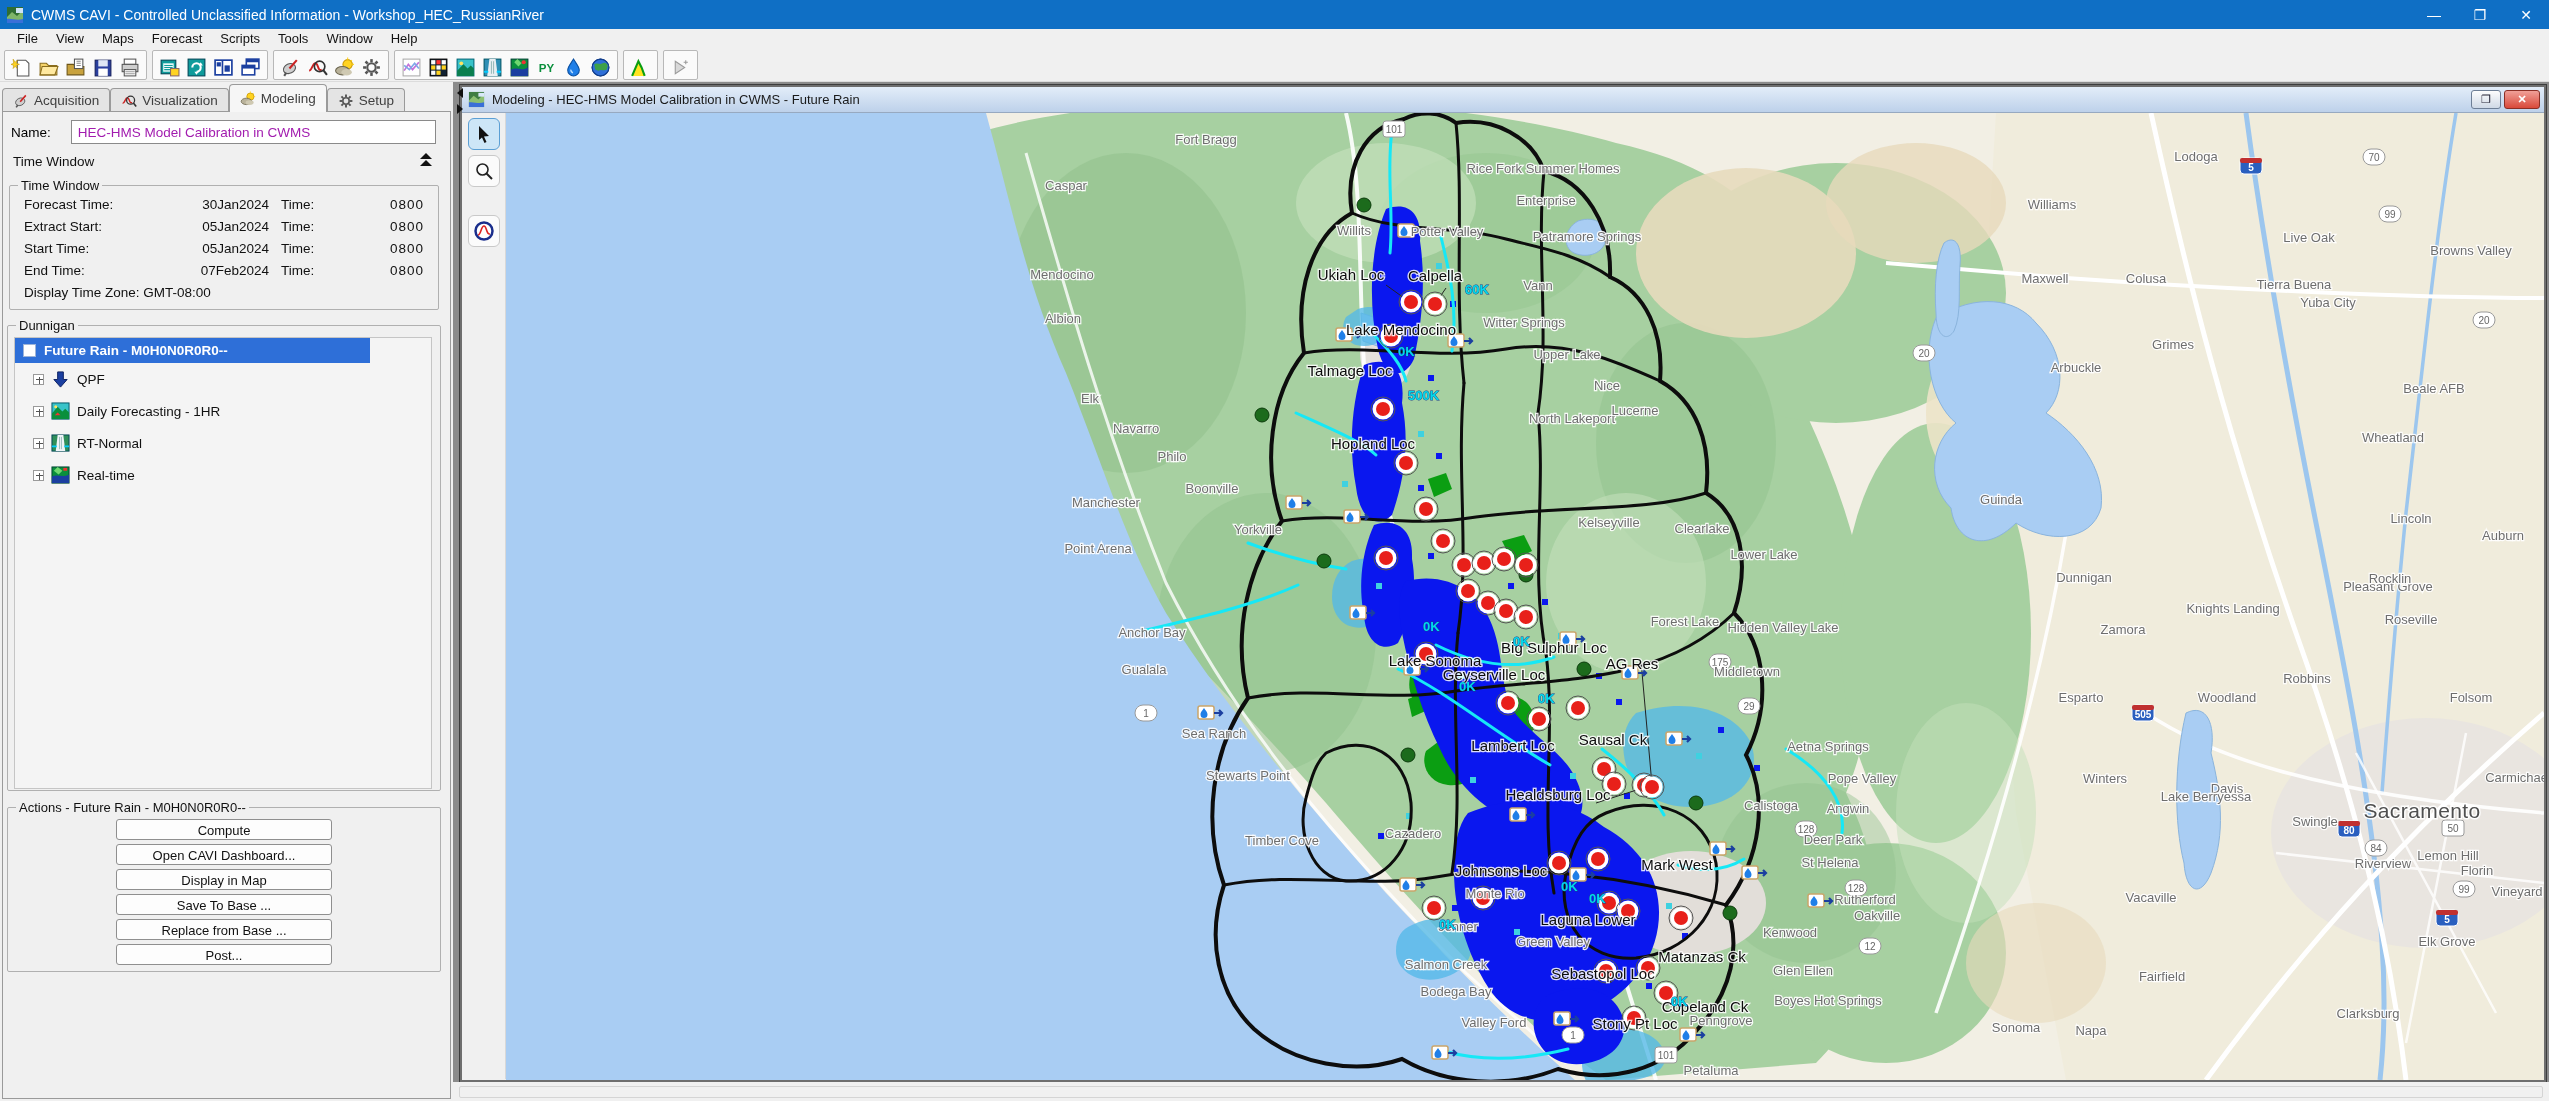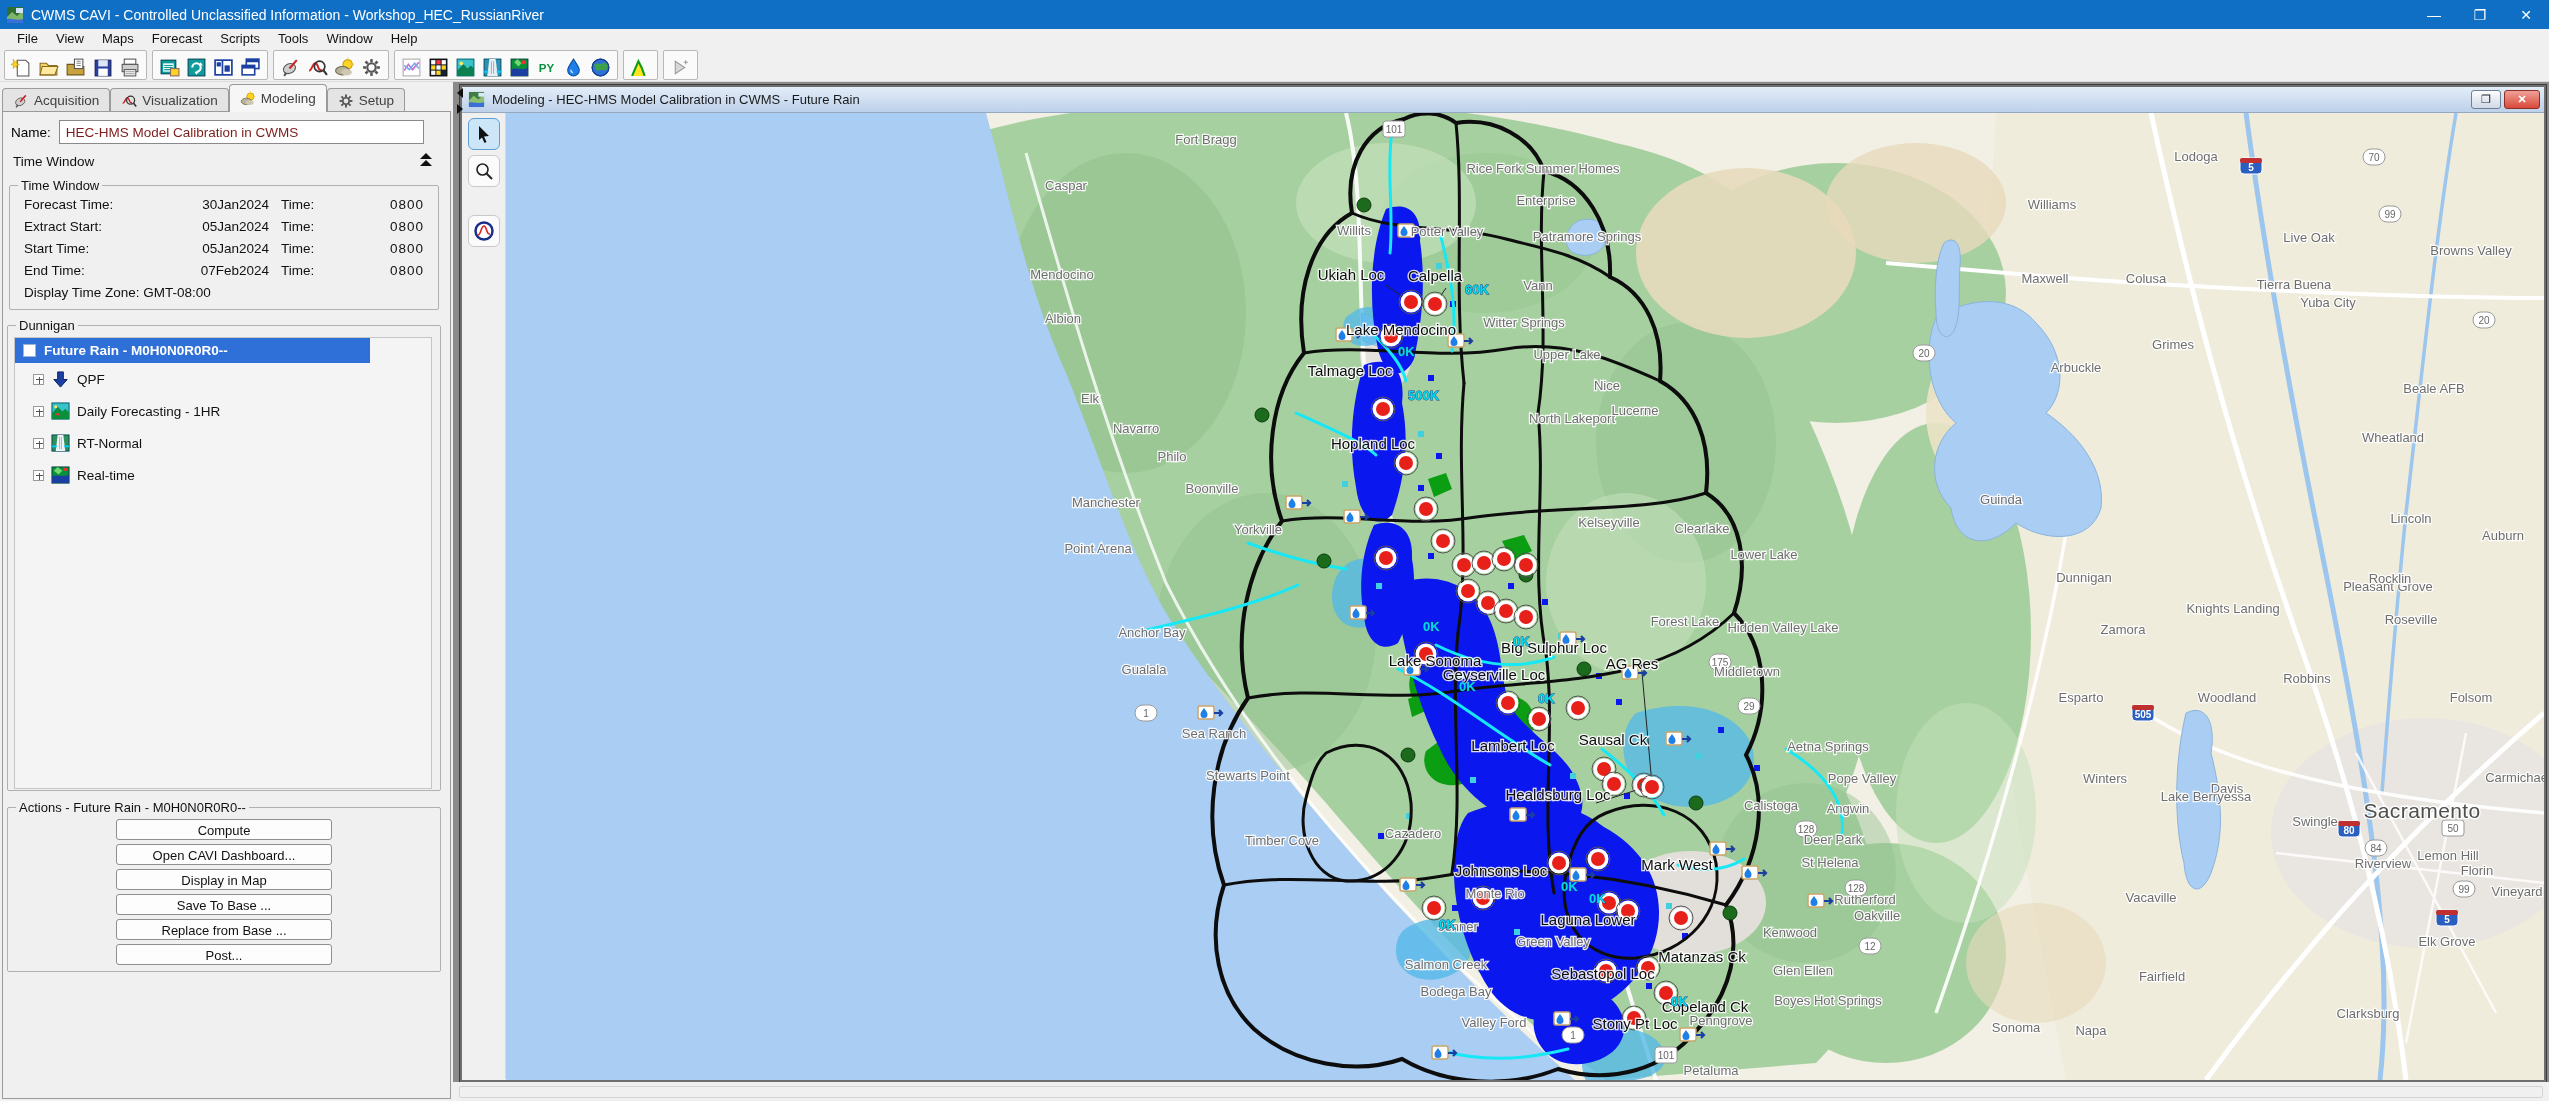--- a/index.html
+++ b/index.html
@@ -27,22 +27,22 @@
   
   .leftpanel{position:absolute;left:0;top:82px;width:453px;height:1019px;background:#f0f0f0;}
   .tabs{position:absolute;left:2px;top:2px;height:28px;display:flex;}
   .tab{display:flex;align-items:center;gap:5px;padding:0 10px;font-size:13.5px;color:#404040;
        border:1px solid #9a9a9a;border-bottom:none;border-radius:4px 4px 0 0;background:#e4e4e4;height:24px;margin-top:4px;}
   .tab.active{background:#f6f6f6;height:28px;margin-top:0;position:relative;z-index:2;}
   .tab svg{width:16px;height:16px;}
   .tabbody{position:absolute;left:2px;top:29px;width:449px;height:988px;background:#f0f0f0;
            border:1px solid #9a9a9a;}
   .namerow{position:absolute;left:8px;top:8px;display:flex;align-items:center;font-size:13.5px;}
-  .namefield{margin-left:8px;width:365px;height:24px;background:#fff;border:1px solid #8a8a8a;
-             font-size:13.5px;display:flex;align-items:center;padding-left:6px;color:#7f1d1d;}
+  .namefield{margin-left:20px;width:365px;height:24px;background:#fff;border:1px solid #8a8a8a;
+             font-size:13.5px;display:flex;align-items:center;padding-left:6px;color:#a21caf;}
   .twheader{position:absolute;left:10px;top:42px;font-size:13.5px;color:#111;}
   .collapse2{position:absolute;right:16px;top:40px;width:16px;height:16px;}
   fieldset{border:1px solid #b0b0b0;border-radius:2px;margin:0;padding:0;position:absolute;background:transparent;}
   legend{font-size:13px;color:#111;margin-left:8px;padding:0 3px;}
   .fs-time{left:6px;top:66px;width:430px;height:132px;}
   .timerow{display:flex;font-size:13.5px;color:#111;height:22px;align-items:center;padding:0 14px 0 14px;}
   .timerow .tl{width:150px;}
   .timerow .td{width:95px;text-align:right;}
   .timerow .tt{width:60px;padding-left:12px;}
   .timerow .tv{flex:1;text-align:right;letter-spacing:1px;}

